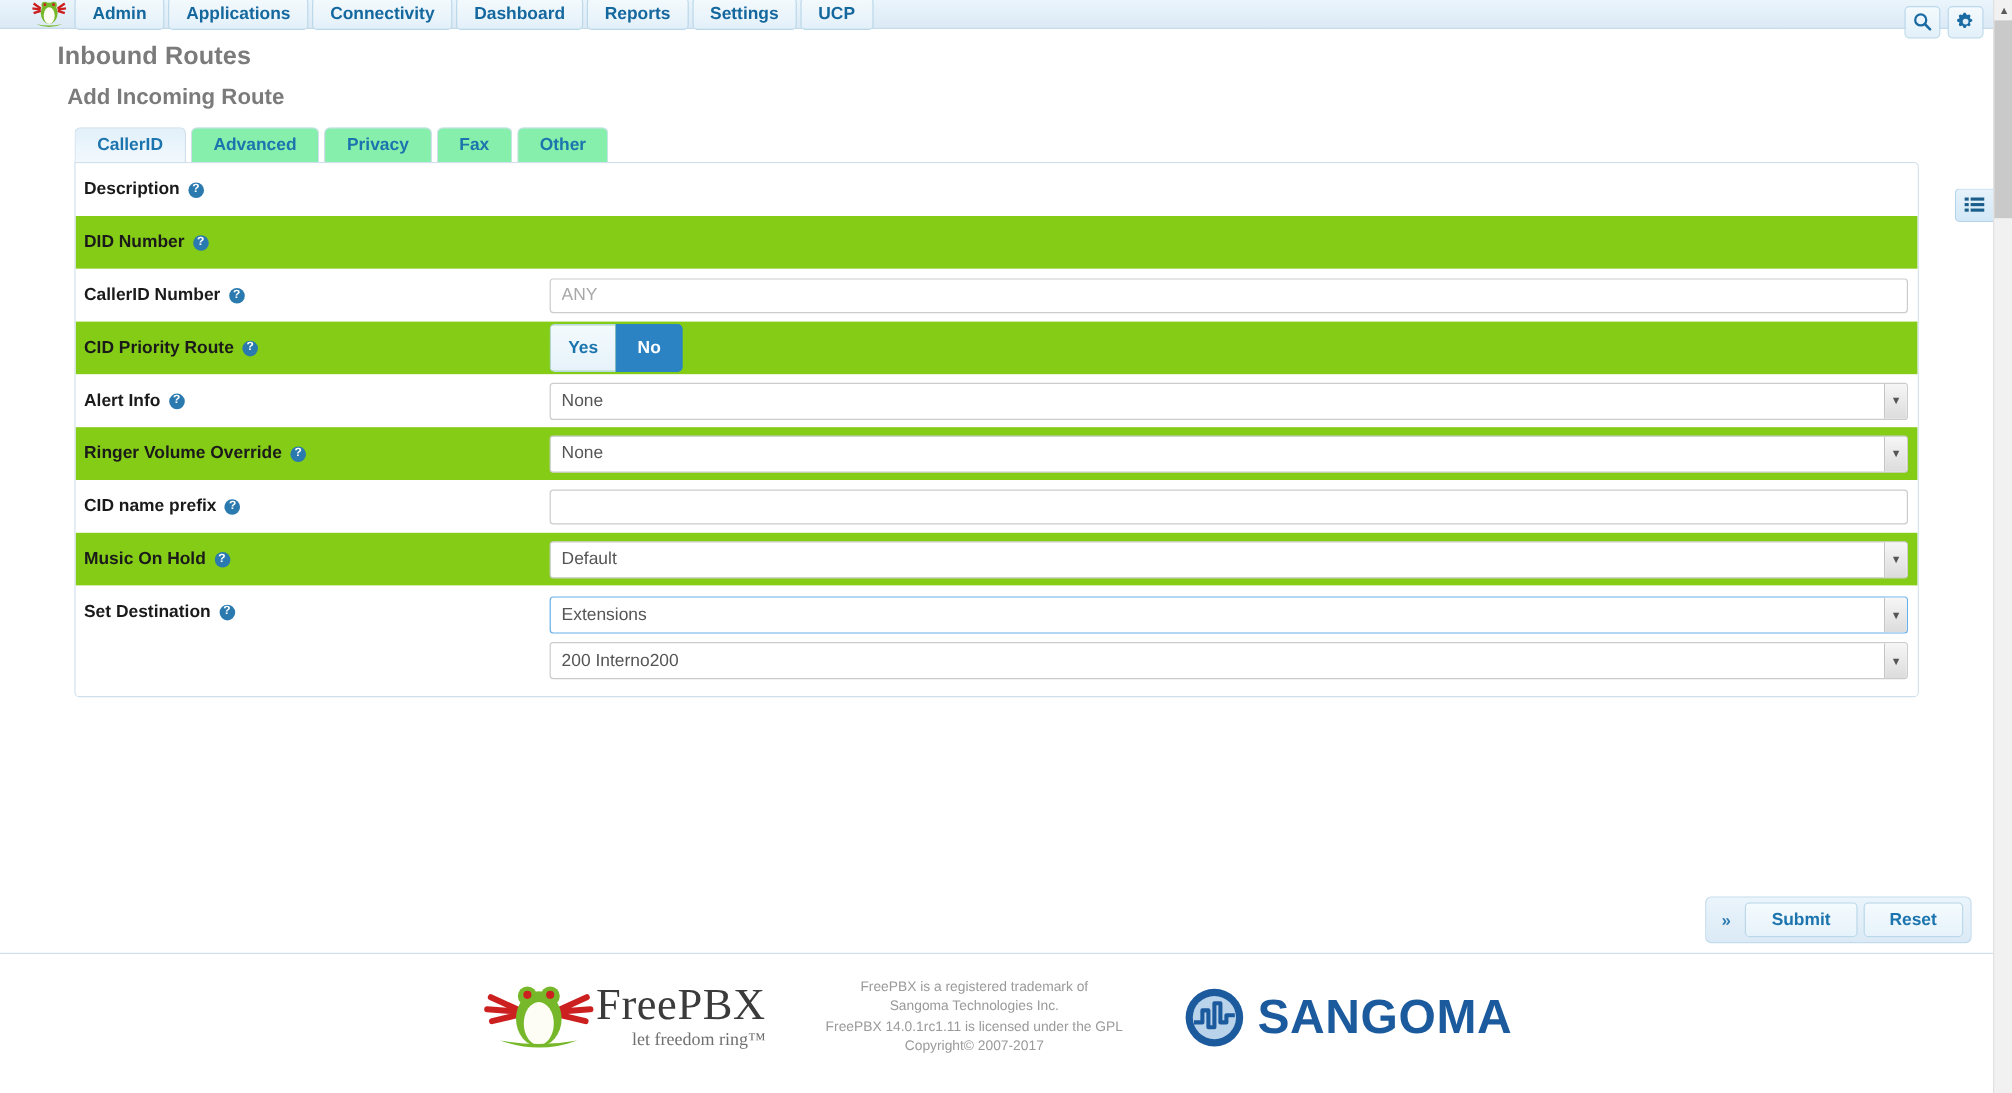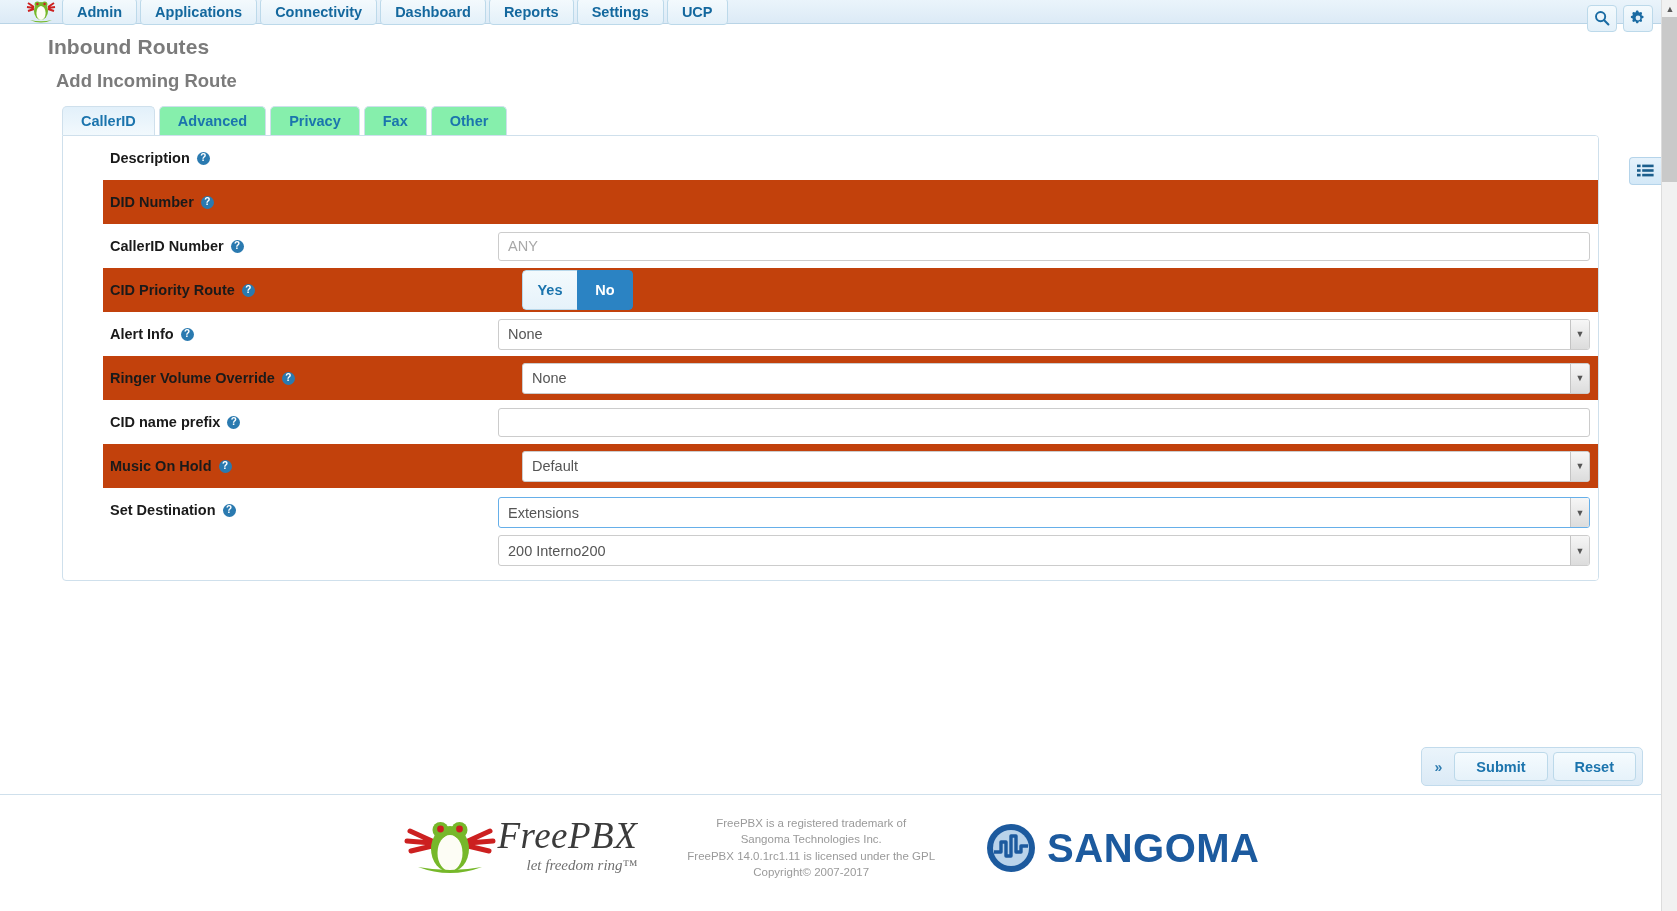--- a/index.html
+++ b/index.html
@@ -141,23 +141,22 @@
     border-radius: 0 4px 4px 4px;
     background: #ffffff;
     overflow: hidden;
   }
   .row {
     display: flex;
     align-items: center;
     min-height: 44px;
     padding: 0 0 0 0;
     background: #ffffff;
-    margin-left: 40px;
-  }
-  .row.alt { background: #c2410c; gap: 24px; }
+  }
+  .row.alt { background: #84cc16; }
   .row-label {
     width: 395px;
     flex: 0 0 395px;
     padding-left: 7px;
     font-size: 14.5px;
     font-weight: bold;
     color: #1a1a1a;
     display: flex;
     align-items: center;
     gap: 7px;
@@ -320,21 +319,21 @@
   }
   .footer {
     position: absolute;
     top: 780px;
     left: 0; right: 16px;
     display: flex;
     align-items: center;
     justify-content: center;
     gap: 50px;
   }
-  .freepbx-logo { display: flex; gap: 0; font-style: italic; }
+  .freepbx-logo { display: flex; align-items: center; gap: 0; }
   .fp-text { display: flex; flex-direction: column; align-items: flex-end; }
   .fp-name {
     font-family: "Liberation Serif", serif;
     font-size: 37px;
     color: #3b3b3b;
     line-height: 1;
     letter-spacing: 0.5px;
   }
   .fp-tag {
     font-family: "Liberation Serif", serif;

